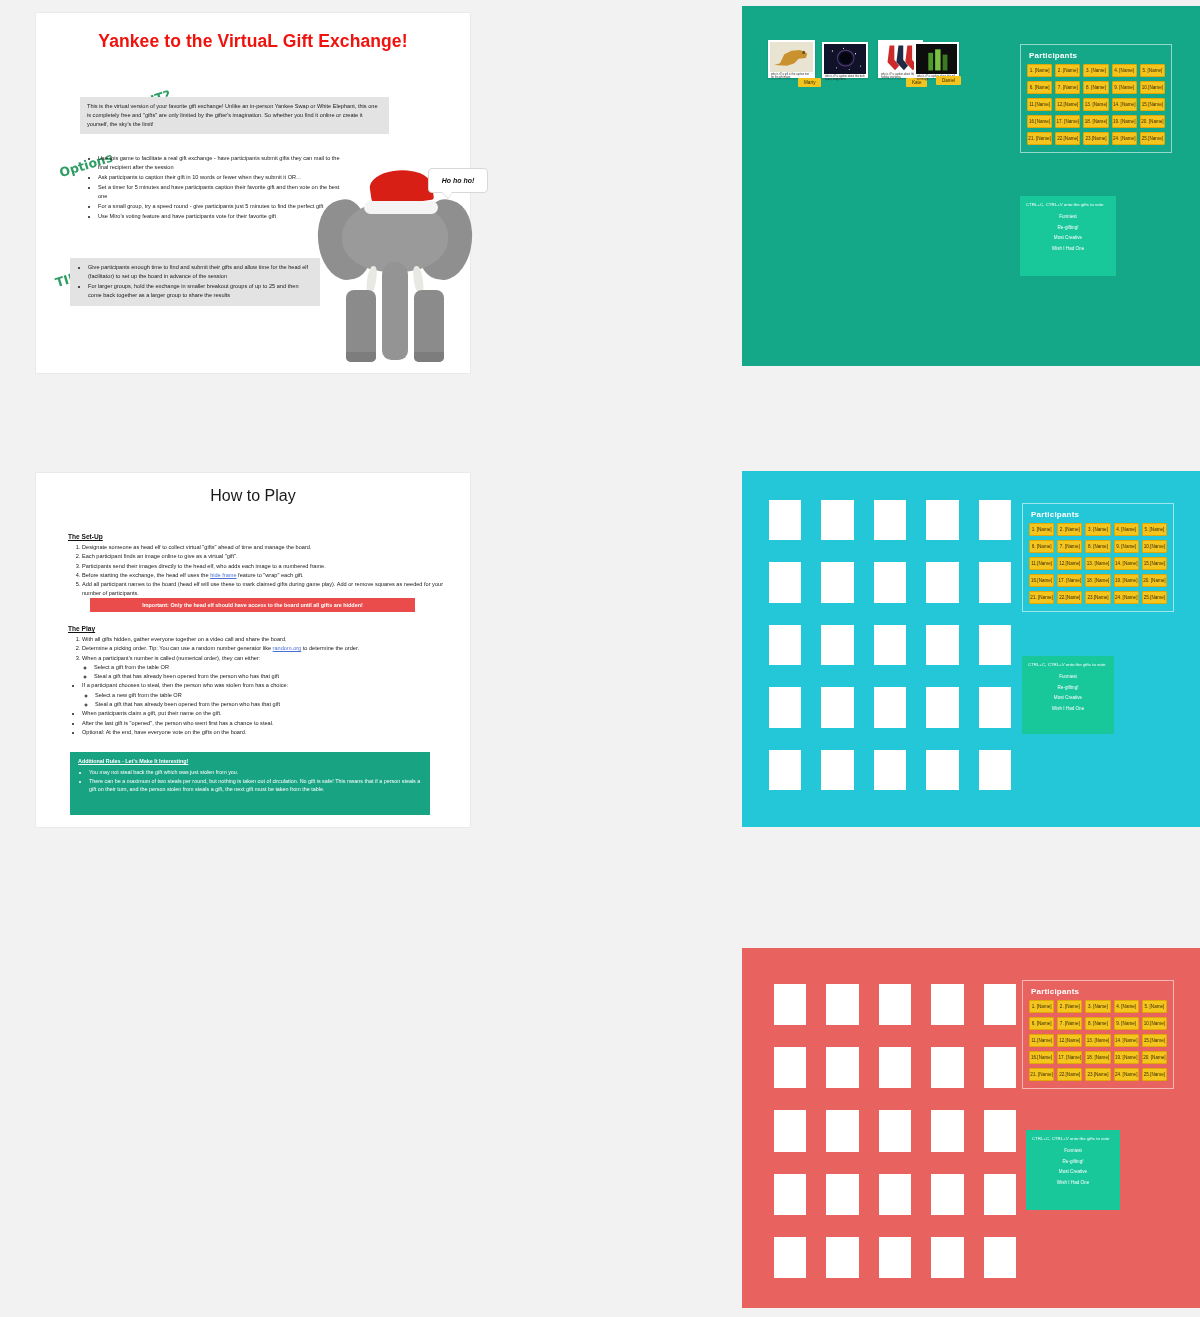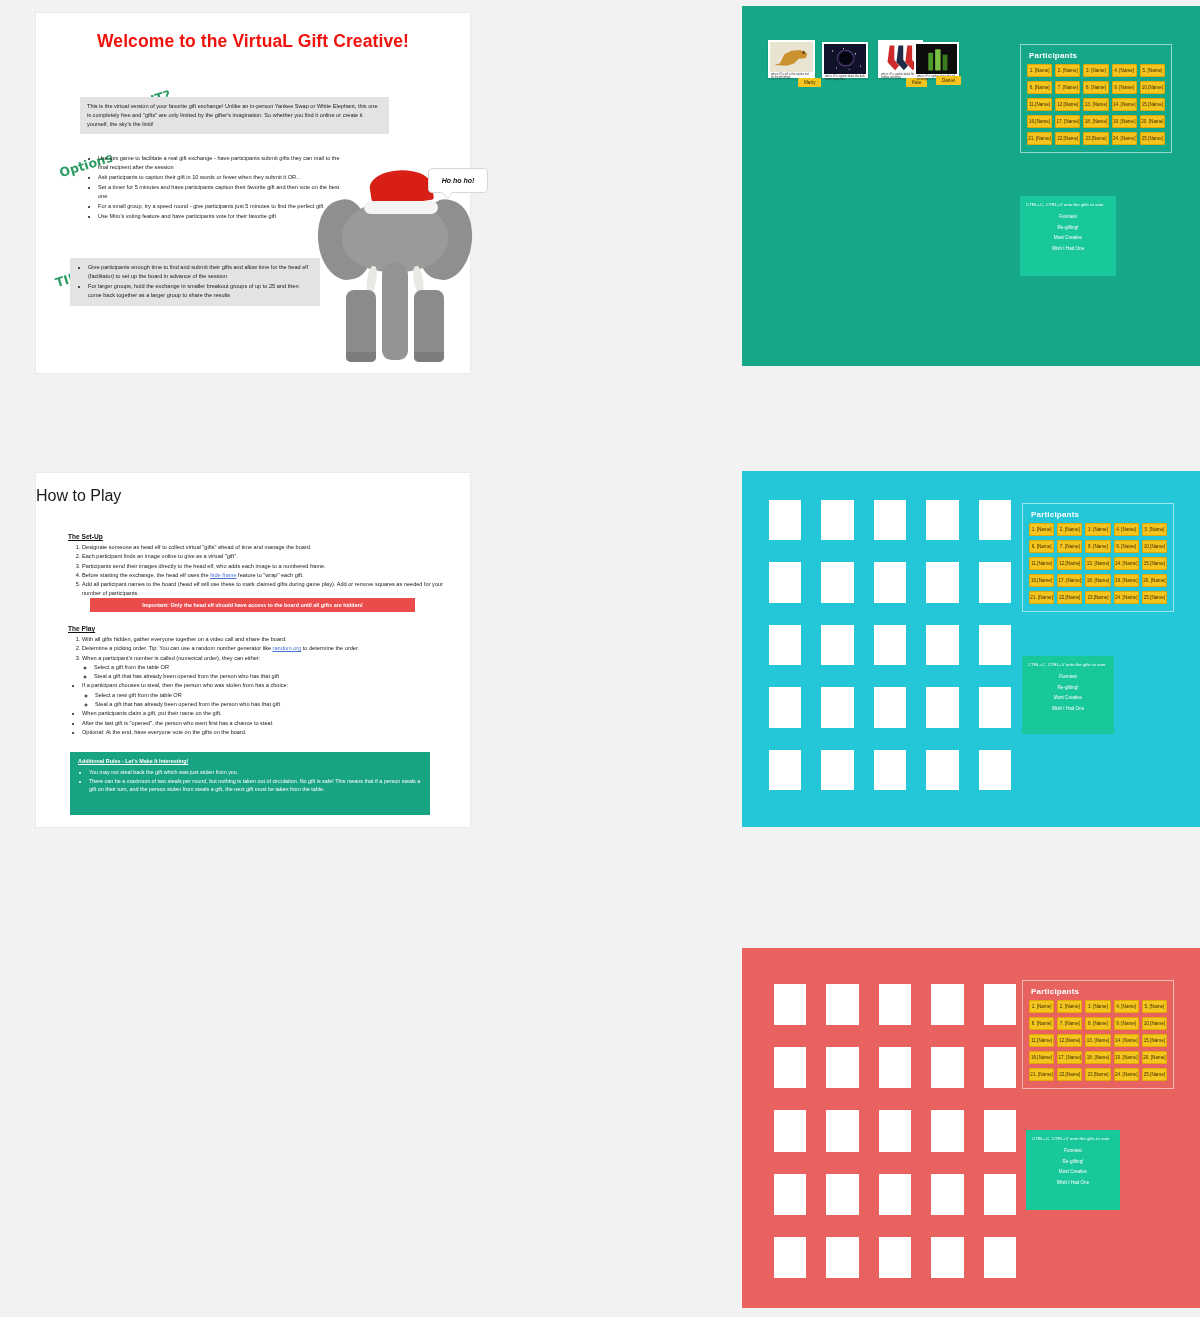--- a/index.html
+++ b/index.html
@@ -110,21 +110,21 @@
   }
   #santa-hat .pom {
     position: absolute; right: -4px; top: 6px; width: 16px; height: 16px;
     background: #fafafa; border-radius: 50%;
   }
 
   
   #howto-board { left: 36px; top: 473px; width: 434px; height: 354px; }
   .howto-title {
     position: absolute; left: 0; top: 14px; width: 100%;
-    text-align: left; font-size: 16px; color: #1a1a1a;
+    text-align: center; font-size: 16px; color: #1a1a1a;
   }
   .sec-head {
     position: absolute; font-size: 6.6px; font-weight: bold; color: #111;
     text-decoration: underline;
   }
   .body-list {
     position: absolute;
     font-size: 5.6px; line-height: 1.66; color: #1a1a1a;
   }
   .body-list ol { margin: 0; padding-left: 12px; }
@@ -216,21 +216,21 @@
     font-size: 4.6px; padding: 2px 6px; white-space: nowrap;
     border-radius: 1px;
   }
 </style>
 </head>
 <body>
 
 <div class="canvas">
 
   <div class="doc-board" id="welcome-board">
-    <div class="welcome-title">Welcome to the VirtuaL Gift Creative!</div>
+    <div class="welcome-title">Yankee to the VirtuaL Gift Exchange!</div>
 
     <div class="script-head" style="left:56px; top:98px;">WHAT IS IT?</div>
     <div class="grey-box" style="left:44px; top:84px; width:309px;">
       <span>This is the virtual version of your favorite gift exchange! Unlike an in-person Yankee Swap or White Elephant, this one is completely free and "gifts" are only limited by the gifter's imagination.  So whether you find it online or create it yourself, the sky's the limit!</span>
     </div>
 
     <div class="script-head" style="left:26px; top:152px;">Options</div>
     <div class="grey-box clear" style="left:44px; top:136px; width:270px;">
       <ul>
         <li>Use this game to facilitate a real gift exchange - have participants submit gifts they can mail to the final recipient after the session</li>

